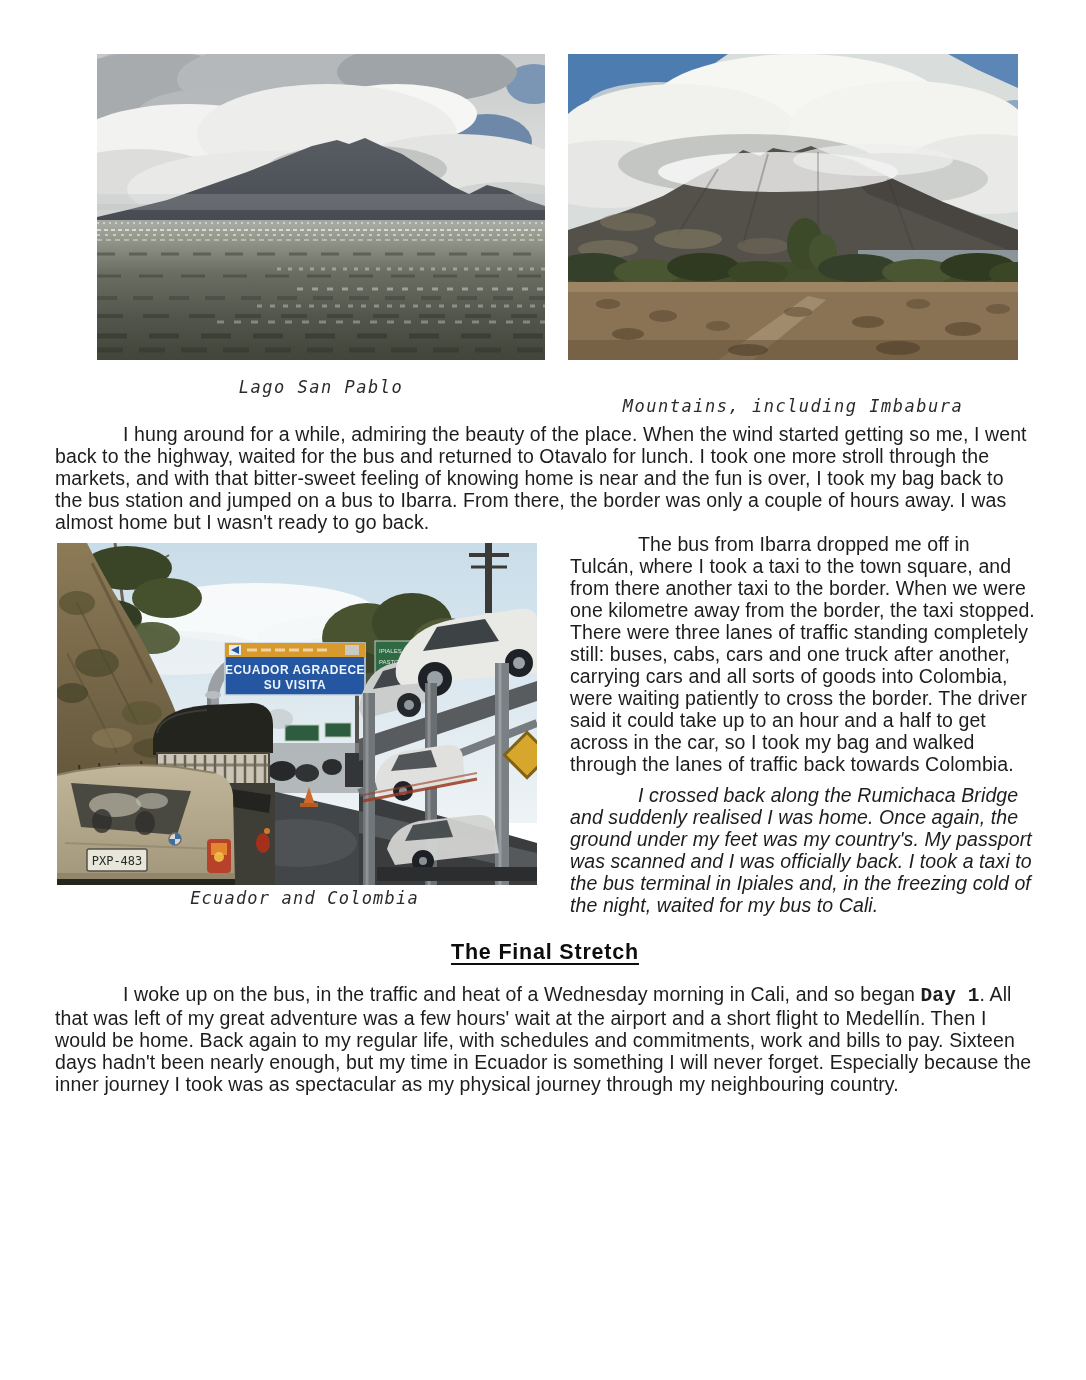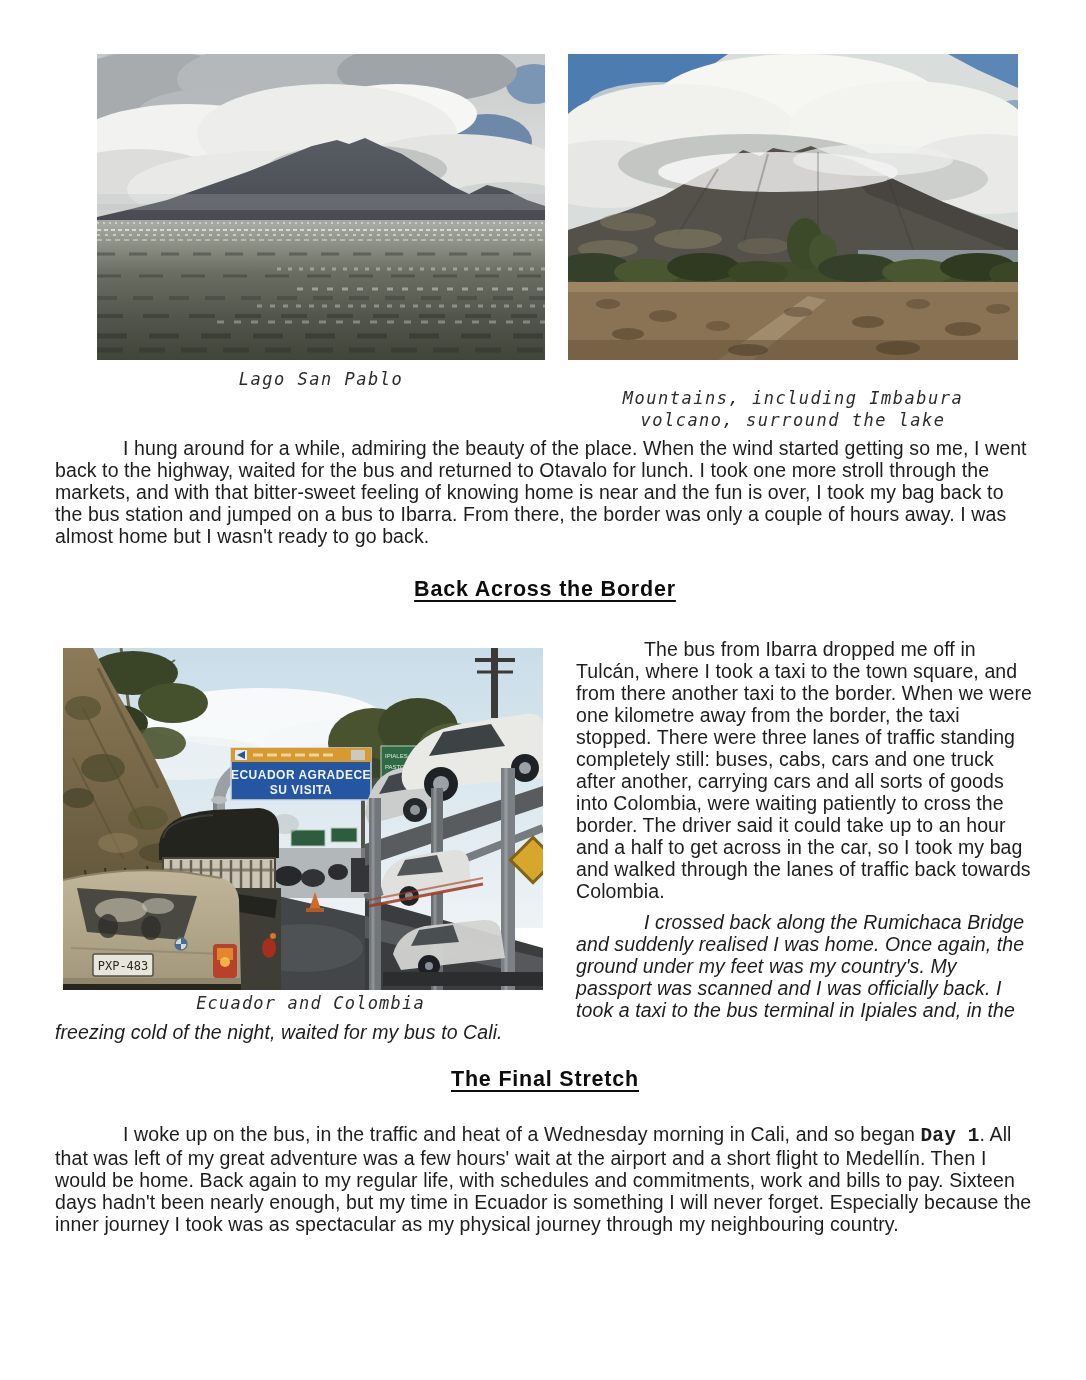--- a/index.html
+++ b/index.html
@@ -11,36 +11,36 @@
   }
   .photo-row{display:flex;align-items:flex-start;margin:0 0 6px 0;}
   .photo-col{display:flex;flex-direction:column;align-items:center;}
   .photo-col.left{margin-left:42px;}
   .photo-col.right{margin-left:23px;gap:19px;}
   .photo-frame{display:block;line-height:0;}
   .caption{
     font-family:"DejaVu Sans Mono",monospace;
     font-style:italic;
     font-size:17px;line-height:22px;letter-spacing:1.5px;
-    color:#2b2b2b;text-align:center;margin-top:8px;
+    color:#2b2b2b;text-align:center;margin-top:16px;
   }
   .caption div{white-space:nowrap;}
   p.body-par{
     font-size:19.5px;line-height:22px;margin:0;
     text-indent:68px;letter-spacing:0.1px;
   }
   .intro{margin-top:22px;}
   .section-heading{
     text-align:center;font-weight:bold;font-size:21.5px;
     letter-spacing:0.8px;color:#0d0d0d;
     text-decoration:underline;text-decoration-thickness:2px;text-underline-offset:4px;
     margin:30px 0 36px 0;
   }
   .float-photo{
-    float:left;width:495px;margin:10px 18px 0 8px;
+    float:left;width:495px;margin:10px 18px 0 2px;
   }
   .float-photo .caption{margin-top:2px;letter-spacing:1.2px;}
   .border-section{margin-top:0;}
   .border-section p.body-par + p.body-par{margin-top:5px;font-style:italic;}
   .clearfix::after{content:"";display:block;clear:both;}
   .final-par strong{font-weight:bold;font-family:Liberation Mono, monospace;}
 </style>
 </head>
 <body>
 
@@ -160,28 +160,26 @@
         <ellipse cx="300" cy="268" rx="16" ry="6" fill="#54422c" opacity=".6"></ellipse>
         <ellipse cx="350" cy="250" rx="12" ry="5" fill="#5c4a33" opacity=".55"></ellipse>
         <ellipse cx="395" cy="275" rx="18" ry="7" fill="#54422c" opacity=".6"></ellipse>
         <ellipse cx="430" cy="255" rx="12" ry="5" fill="#5c4a33" opacity=".55"></ellipse>
         <ellipse cx="180" cy="296" rx="20" ry="6" fill="#4f3d29" opacity=".6"></ellipse>
         <ellipse cx="330" cy="294" rx="22" ry="7" fill="#4f3d29" opacity=".6"></ellipse>
       </svg>
       </span>
       <div class="caption">
         <div>Mountains, including Imbabura</div>
-        <div>volcano, surround the lake</div>
       </div>
     </div>
   </div>
 
   <p class="body-par intro">I hung around for a while, admiring the beauty of the place. When the wind started getting so me, I went back to the highway, waited for the bus and returned to Otavalo for lunch. I took one more stroll through the markets, and with that bitter-sweet feeling of knowing home is near and the fun is over, I took my bag back to the bus station and jumped on a bus to Ibarra. From there, the border was only a couple of hours away. I was almost home but I wasn't ready to go back.</p>
 
-  <div class="section-heading">Back Across the Border</div>
 
   <div class="border-section clearfix">
     <div class="float-photo">
       <span class="photo-frame">
       <svg width="480" height="342" viewBox="0 0 480 342">
         <defs>
           <linearGradient id="sky3" x1="0" y1="0" x2="0" y2="1">
             <stop offset="0" stop-color="#c9dde9"></stop>
                 <stop offset="1" stop-color="#eef3f5"></stop>
           </linearGradient>
@@ -357,17 +355,17 @@
       </span>
       <div class="caption">
         <div>Ecuador and Colombia</div>
       </div>
     </div>
 
     <p class="body-par">The bus from Ibarra dropped me off in Tulcán, where I took a taxi to the town square, and from there another taxi to the border. When we were one kilometre away from the border, the taxi stopped. There were three lanes of traffic standing completely still: buses, cabs, cars and one truck after another, carrying cars and all sorts of goods into Colombia, were waiting patiently to cross the border. The driver said it could take up to an hour and a half to get across in the car, so I took my bag and walked through the lanes of traffic back towards Colombia.</p>
     <p class="body-par" style="margin-top:9px;">I crossed back along the Rumichaca Bridge and suddenly realised I was home. Once again, the ground under my feet was my country's. My passport was scanned and I was officially back. I took a taxi to the bus terminal in Ipiales and, in the freezing cold of the night, waited for my bus to Cali.</p>
   </div>
 
-  <div class="section-heading" style="margin-top:24px;margin-bottom:31px;">The Final Stretch</div>
+  <div class="section-heading" style="margin-top:24px;margin-bottom:18px;">The Final Stretch</div>
 
   <p class="body-par final-par"><span>I woke up on the bus, in the traffic and heat of a Wednesday morning in Cali, and so began </span><strong>Day 1</strong><span>. All that was left of my great adventure was a few hours' wait at the airport and a short flight to Medellín. Then I would be home. Back again to my regular life, with schedules and commitments, work and bills to pay. Sixteen days hadn't been nearly enough, but my time in Ecuador is something I will never forget. Especially because the inner journey I took was as spectacular as my physical journey through my neighbouring country.</span></p>
 
 </div>
 
 </body></html>

